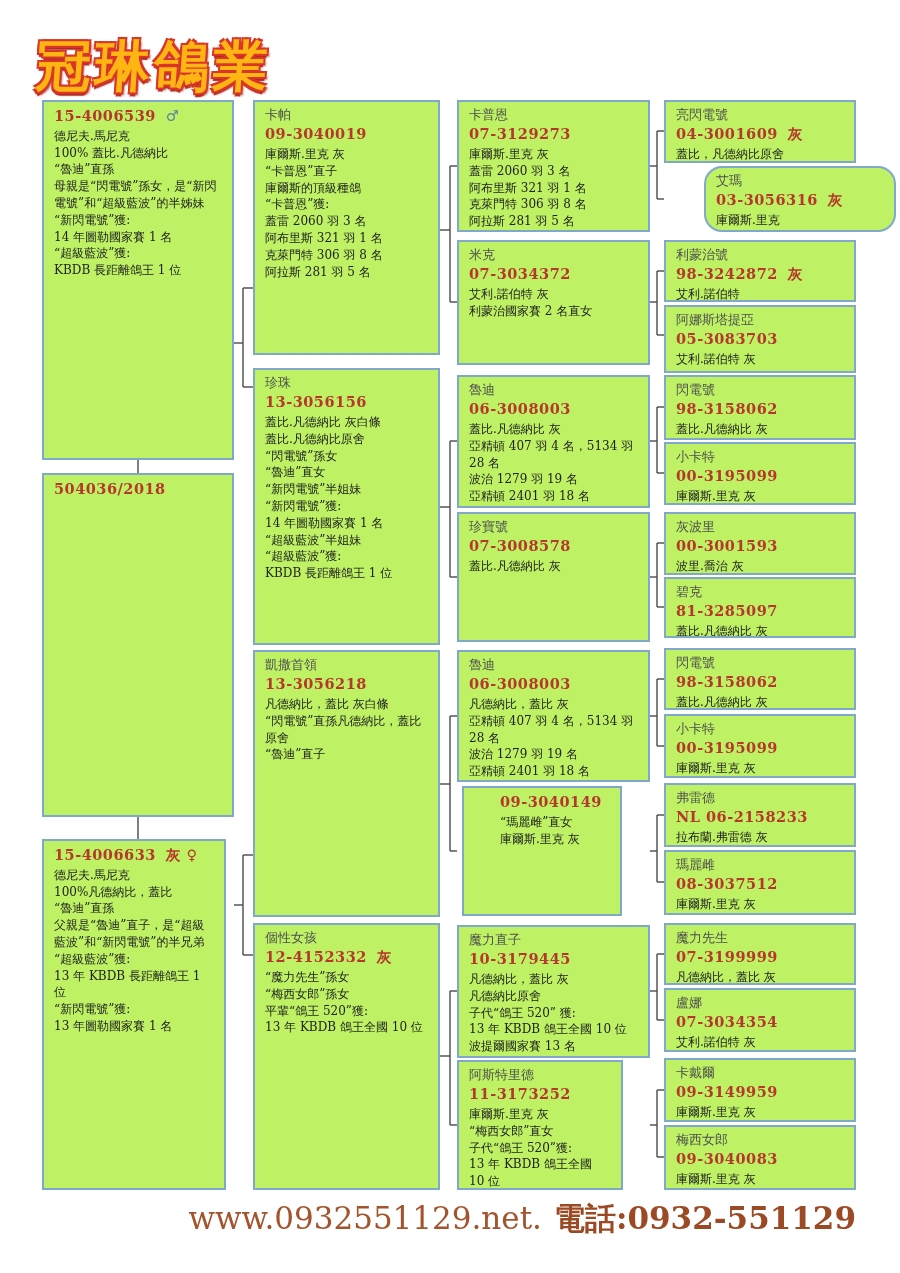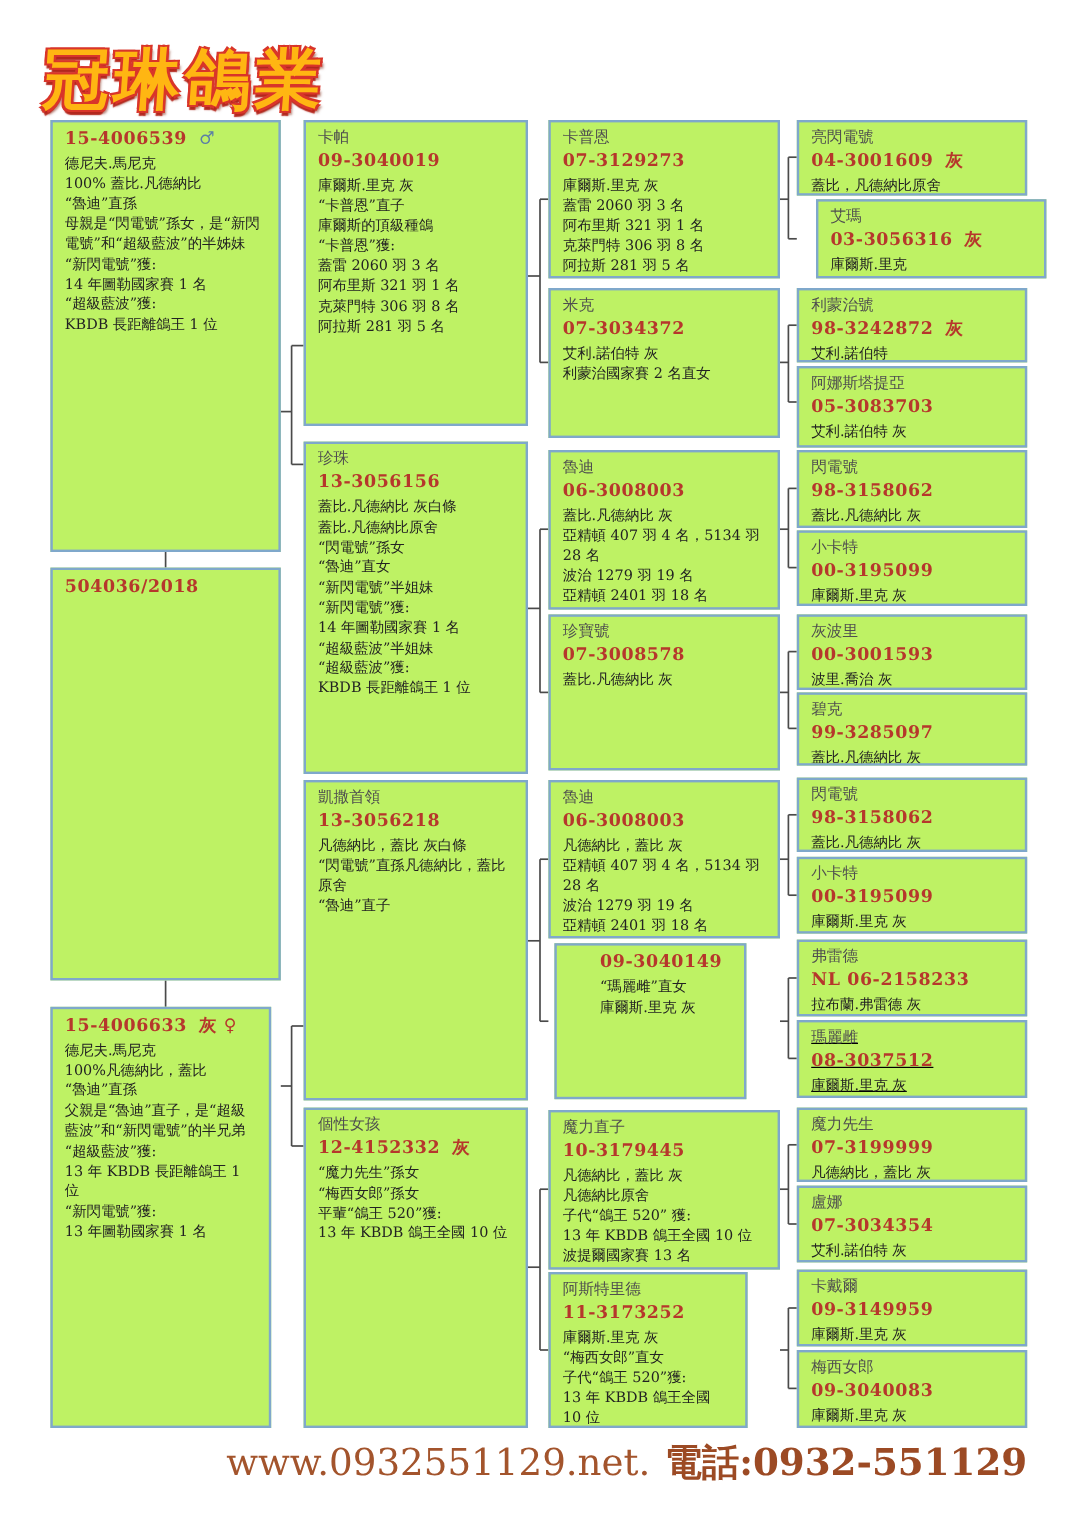--- a/index.html
+++ b/index.html
@@ -249,21 +249,21 @@
           <div class="pline">波提爾國家賽 13 名</div>
         </div>
   </div>
       <div class="pbox" style="left: 664px; top: 100px; width: 192px; height: 63px;">
     <div class="pname">亮閃電號</div>
     <div class="pring"><span class="ringno">04-3001609</span><span class="suffix">灰</span></div>
     <div class="plines">
           <div class="pline">蓋比，凡德納比原舍</div>
         </div>
   </div>
-      <div class="pbox" style="left: 680px; top: 166px; width: 192px; height: 66px;">
+      <div class="pbox" style="left: 704px; top: 166px; width: 192px; height: 66px; border-radius: 18px;">
     <div class="pname">艾瑪</div>
     <div class="pring"><span class="ringno">03-3056316</span><span class="suffix">灰</span></div>
     <div class="plines">
           <div class="pline">庫爾斯.里克</div>
         </div>
   </div>
       <div class="pbox" style="left: 664px; top: 240px; width: 192px; height: 62px;">
     <div class="pname">利蒙治號</div>
     <div class="pring"><span class="ringno">98-3242872</span><span class="suffix">灰</span></div>
     <div class="plines">
@@ -293,21 +293,21 @@
   </div>
       <div class="pbox" style="left: 664px; top: 512px; width: 192px; height: 63px;">
     <div class="pname">灰波里</div>
     <div class="pring"><span class="ringno">00-3001593</span></div>
     <div class="plines">
           <div class="pline">波里.喬治  灰</div>
         </div>
   </div>
       <div class="pbox" style="left: 664px; top: 577px; width: 192px; height: 61px;">
     <div class="pname">碧克</div>
-    <div class="pring"><span class="ringno">99-3285097</span></div>
+    <div class="pring"><span class="ringno">81-3285097</span></div>
     <div class="plines">
           <div class="pline">蓋比.凡德納比  灰</div>
         </div>
   </div>
       <div class="pbox" style="left: 664px; top: 648px; width: 192px; height: 62px;">
     <div class="pname">閃電號</div>
     <div class="pring"><span class="ringno">98-3158062</span></div>
     <div class="plines">
           <div class="pline">蓋比.凡德納比  灰</div>
         </div>
@@ -319,21 +319,21 @@
           <div class="pline">庫爾斯.里克  灰</div>
         </div>
   </div>
       <div class="pbox" style="left: 664px; top: 783px; width: 192px; height: 64px;">
     <div class="pname">弗雷德</div>
     <div class="pring"><span class="ringno">NL 06-2158233</span></div>
     <div class="plines">
           <div class="pline">拉布蘭.弗雷德  灰</div>
         </div>
   </div>
-      <div class="pbox" style="left: 664px; top: 850px; width: 192px; height: 65px; text-decoration: underline;">
+      <div class="pbox" style="left: 664px; top: 850px; width: 192px; height: 65px;">
     <div class="pname">瑪麗雌</div>
     <div class="pring"><span class="ringno">08-3037512</span></div>
     <div class="plines">
           <div class="pline">庫爾斯.里克  灰</div>
         </div>
   </div>
       <div class="pbox" style="left: 664px; top: 923px; width: 192px; height: 62px;">
     <div class="pname">魔力先生</div>
     <div class="pring"><span class="ringno">07-3199999</span></div>
     <div class="plines">

